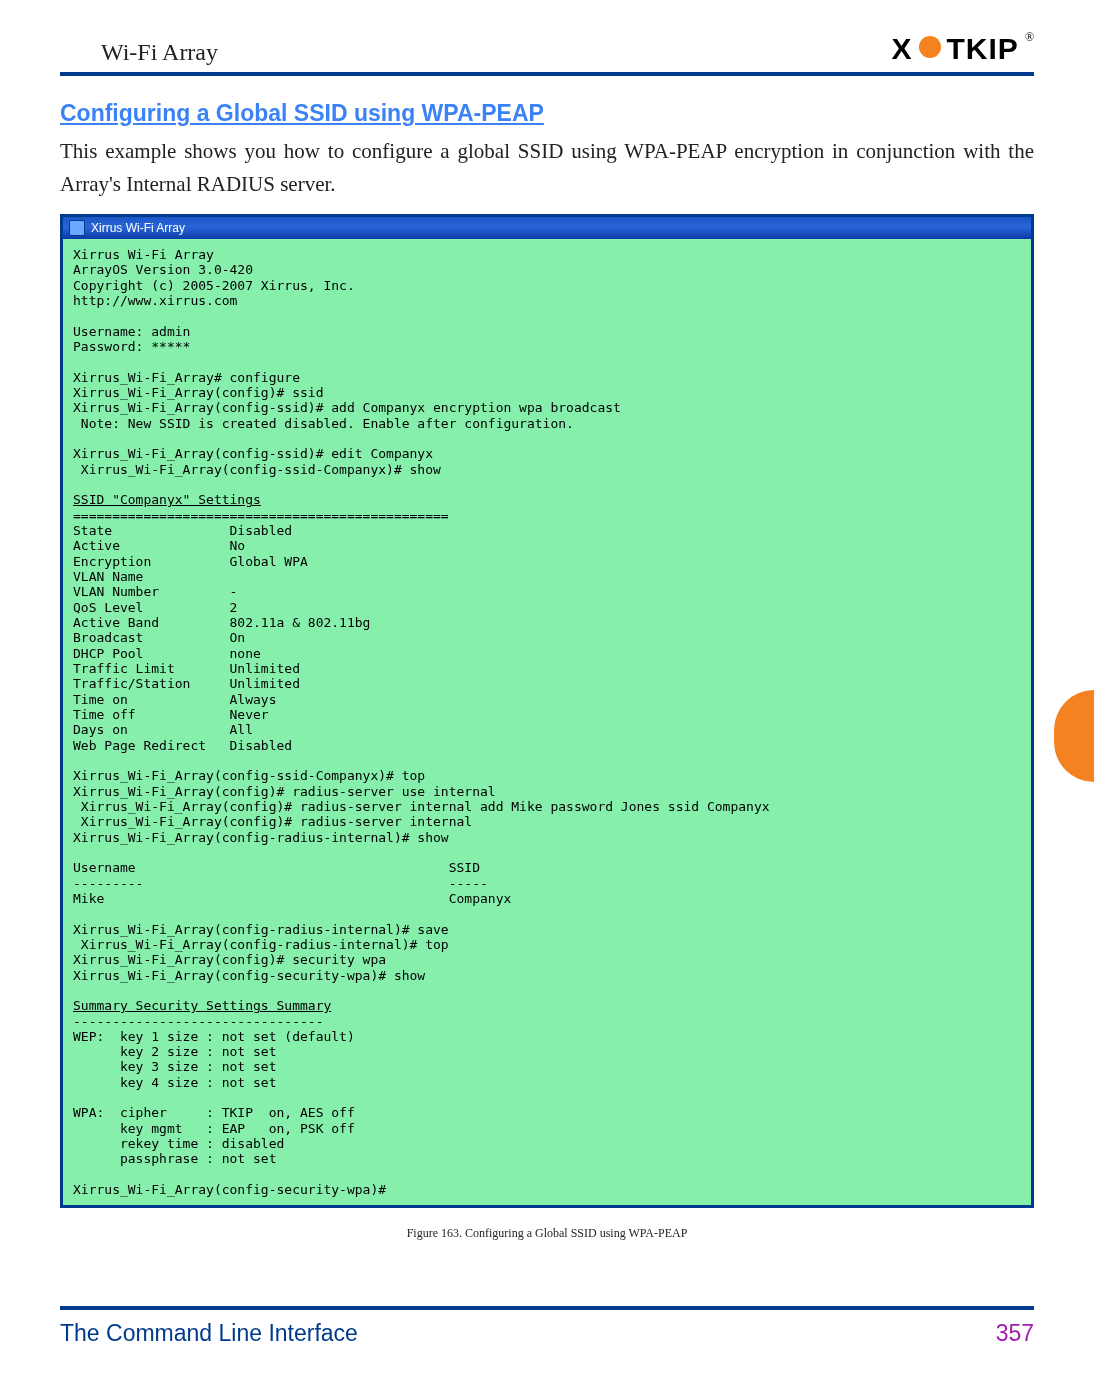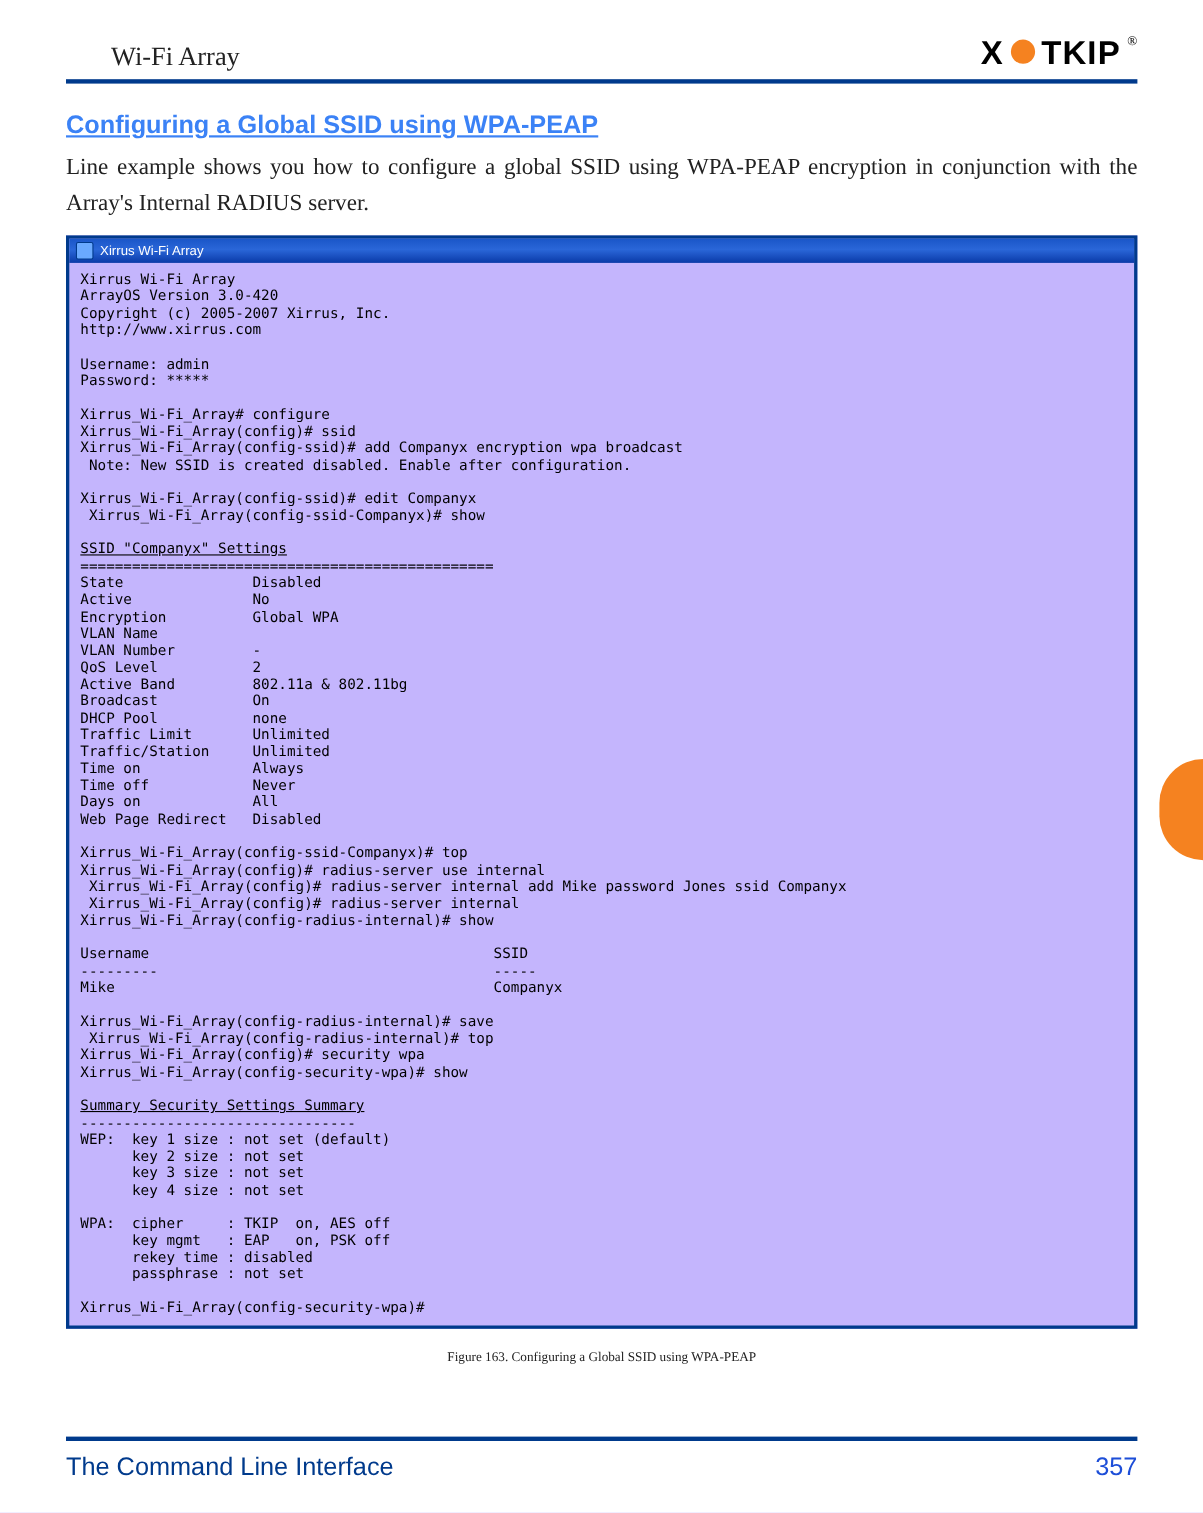--- a/index.html
+++ b/index.html
@@ -65,21 +65,21 @@
   .body-text {
     font-family: "Palatino Linotype", Palatino, Georgia, serif;
     font-size: 21px;
     line-height: 1.55;
     color: #222;
     text-align: justify;
     margin: 0 0 14px 0;
   }
   .terminal-frame {
     border: 3px solid #003a8c;
-    background: #c4b5fd;
+    background: #86efac;
     width: 100%;
     box-sizing: border-box;
   }
   .titlebar {
     background: linear-gradient(to bottom, #1a56c8 0%, #2a66d8 45%, #0a3aa8 100%);
     color: #fff;
     font-family: Tahoma, Arial, sans-serif;
     font-size: 12px;
     padding: 3px 6px;
     display: flex;
@@ -132,42 +132,42 @@
     display: flex;
     justify-content: space-between;
     align-items: flex-end;
     font-family: Arial, Helvetica, sans-serif;
   }
   .footer-left {
     color: #003a8c;
     font-size: 23px;
   }
   .footer-right {
-    color: #1d4ed8;
+    color: #a21caf;
     font-size: 23px;
     margin-left: 48px;
   }
 </style>
 </head>
 <body>
 
 <div class="page">
   <div class="top-row">
     <div class="running-head">Wi-Fi Array</div>
     <div class="logo">
       <span class="logo-text">X</span>
       <span class="logo-dot"></span>
       <span class="logo-text">TKIP</span>
       <span style="font-size:12px;position:relative;top:-12px;">®</span>
     </div>
   </div>
   <div class="top-rule"></div>
 
   <div class="section-heading">Configuring a Global SSID using WPA-PEAP</div>
-  <p class="body-text">Line example shows you how to configure a global SSID using WPA-PEAP encryption in conjunction with the Array's Internal RADIUS server.</p>
+  <p class="body-text">This example shows you how to configure a global SSID using WPA-PEAP encryption in conjunction with the Array's Internal RADIUS server.</p>
 
   <div class="terminal-frame">
     <div class="titlebar">
       <span class="titlebar-icon"></span>
       <span>Xirrus Wi-Fi Array</span>
     </div>
     <div class="terminal-body" id="terminal-body">Xirrus Wi-Fi Array
 ArrayOS Version 3.0-420
 Copyright (c) 2005-2007 Xirrus, Inc.
 http://www.xirrus.com

